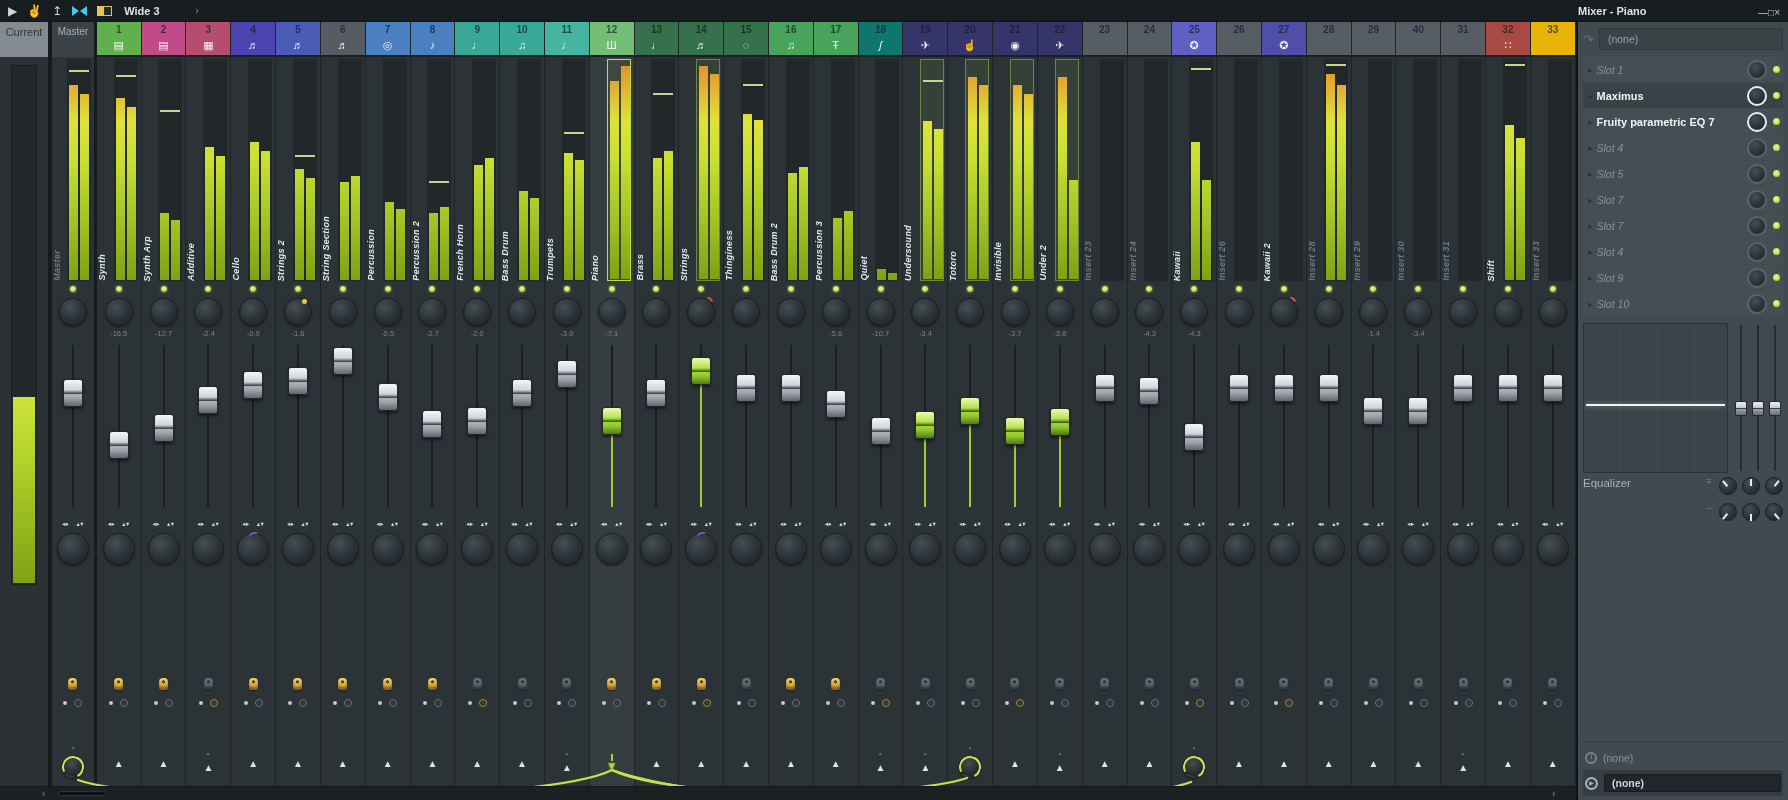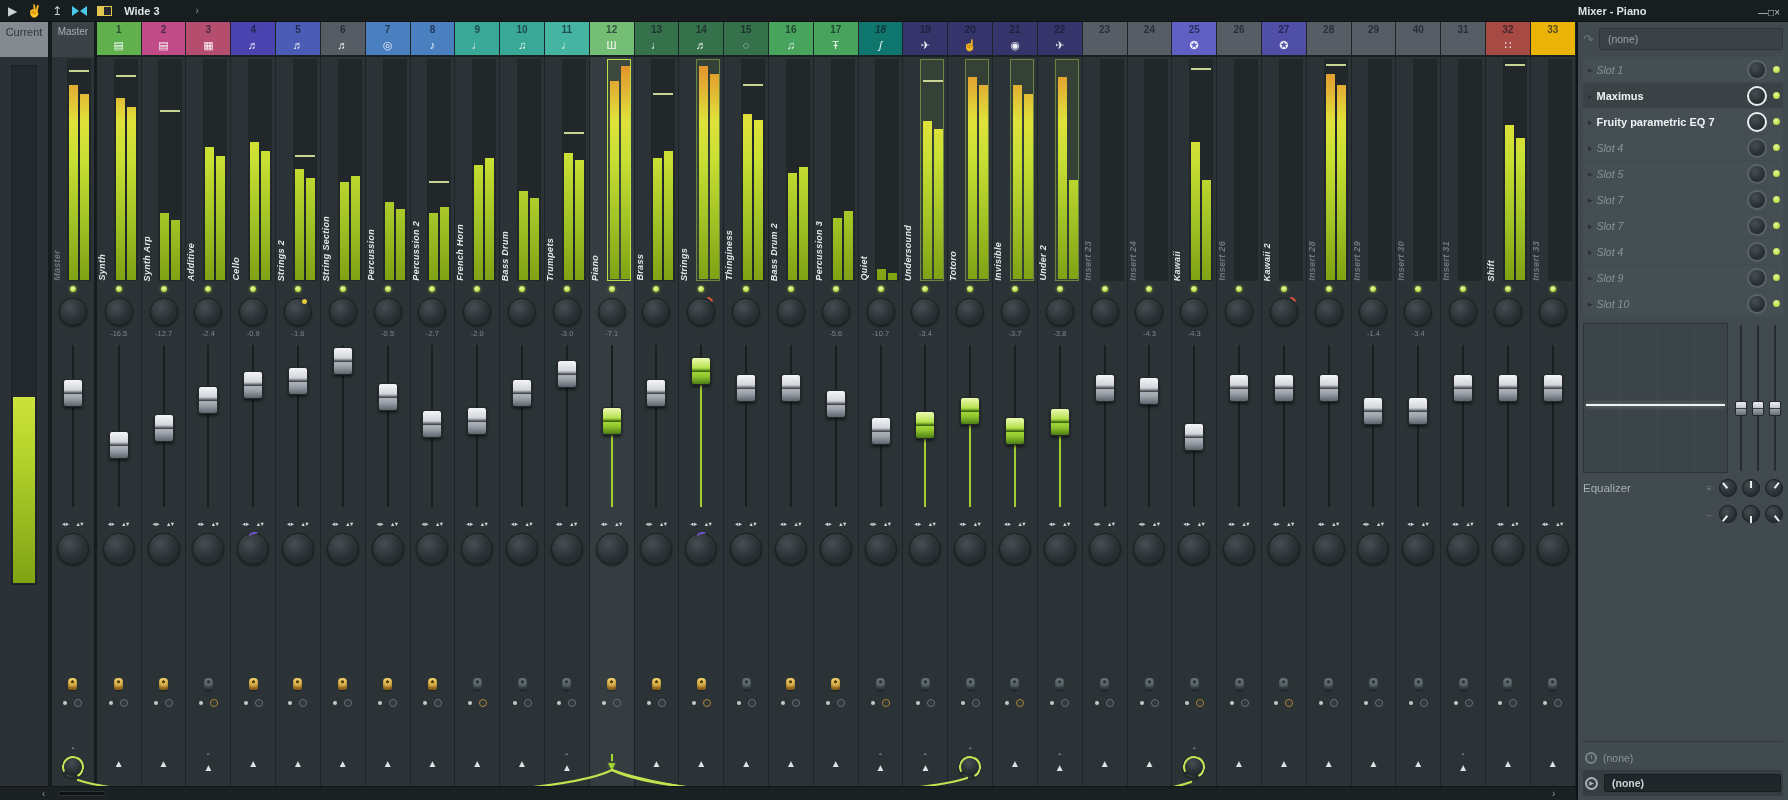--- a/index.html
+++ b/index.html
@@ -114,21 +114,21 @@
   .slot-led{width:7px;height:7px;border-radius:50%;background:radial-gradient(circle at 45% 40%,#eefaa8,#b9dd49 60%,#86b424);margin-left:2px}
 
   .eqwrap{display:flex;gap:5px;margin-top:6px}
   .eqgraph{flex:1;height:150px;background:#3b4448;border:1px solid #2c3337;position:relative;background-image:repeating-linear-gradient(to right,transparent 0 36px,#4a545880 36px 37px)}
   .eqline{position:absolute;left:2px;right:2px;top:54%;height:2px;background:#eef3f4;box-shadow:0 0 5px rgba(255,255,255,.45)}
   .minifaders{width:50px;display:flex;justify-content:space-between;padding:0 2px}
   .mlane{width:12px;position:relative;height:150px}
   .mtrack{position:absolute;left:50%;margin-left:-1px;top:2px;bottom:2px;width:2px;background:#272d30}
   .mhandle{position:absolute;left:50%;margin-left:-6px;top:52%;width:12px;height:15px;border-radius:2px;border:1px solid #24282c;background:linear-gradient(180deg,#eceef0,#c8ccd2 42%,#3a3f44 50%,#9aa0a8 56%,#6a7076)}
 
-  .eqrow{height:22px;display:flex;align-items:center;gap:5px;margin-top:4px}
+  .eqrow{height:22px;display:flex;gap:5px;margin-top:4px}
   .eqrow .lbl{flex:1;font-size:11.5px;color:#a8b2b6}
   .eqrow .micn{font-size:8px;color:#828c91;width:10px;text-align:center}
   .eqknob{width:18px;height:18px;border-radius:50%;background:radial-gradient(circle at 38% 32%,#454e52,#2a3134 60%,#20262a);border:1px solid #1a2023;position:relative}
   .eqknob .needle{position:absolute;left:50%;top:1px;width:2px;height:7px;margin-left:-1px;background:#e8eef0;transform-origin:50% 8px}
 
   .rp-spacer{flex:1}
   .rp-bottom{border-top:1px solid #333a3e;padding-top:4px}
   .rp-row{height:24px;display:flex;align-items:center;gap:6px;padding:0 2px}
   .clkicn{width:12px;height:12px;border-radius:50%;border:2px solid #79838a;position:relative}
   .clkicn:after{content:"";position:absolute;left:4px;top:1px;width:1px;height:4px;background:#79838a}

